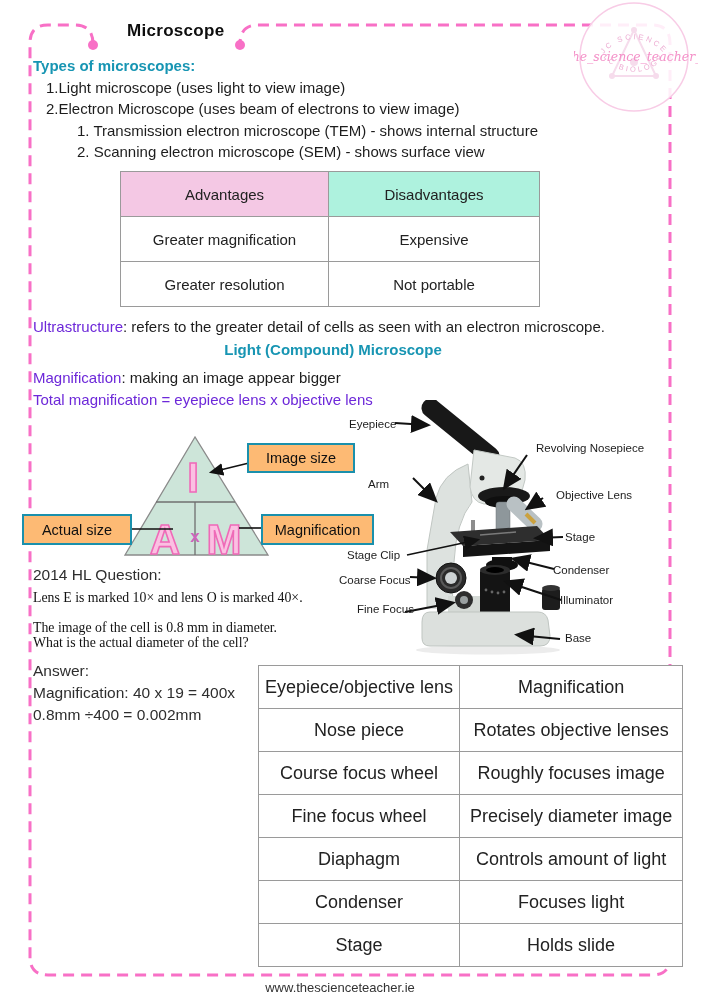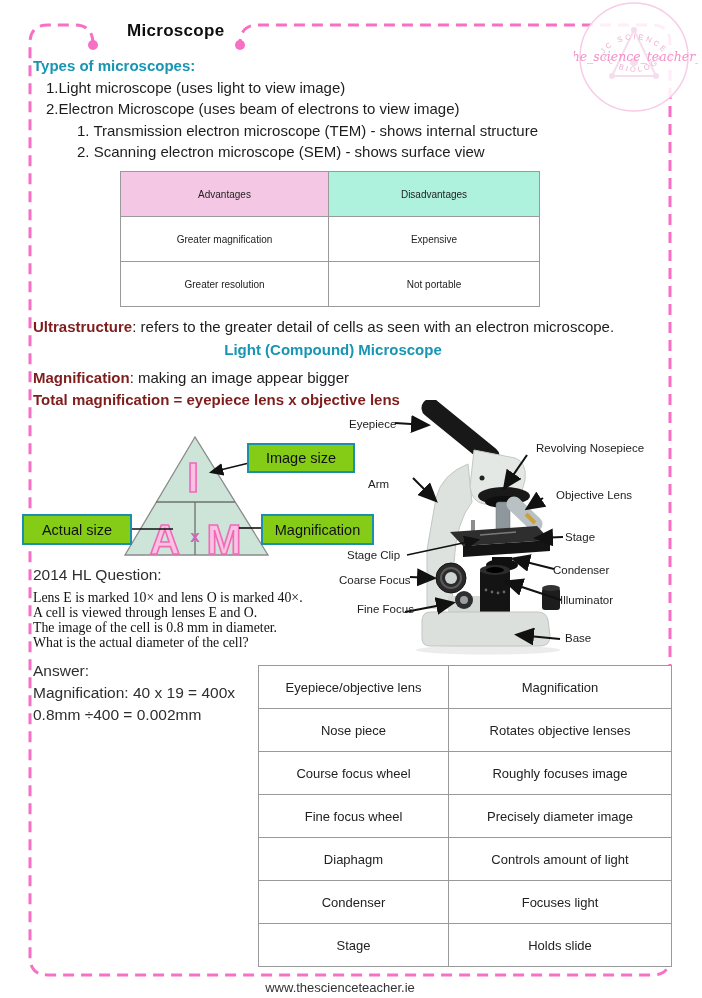--- a/index.html
+++ b/index.html
@@ -4,35 +4,35 @@
 <style>
   html,body{margin:0;padding:0;background:#fff;}
   #page{position:relative;width:702px;height:998px;background:#fff;overflow:hidden;
         font-family:"Liberation Sans",sans-serif;color:#1d1d1d;}
   .abs{position:absolute;white-space:nowrap;}
   svg{display:block;}
   
   .title{font-size:17px;font-weight:bold;letter-spacing:.3px;color:#0d0d0d;}
   
   .teal{color:#1795b3;font-weight:bold;}
-  .pink{color:#7f1d1d;font-weight:bold;}
+  .pink{color:#6d28d9;font-weight:normal;}
   .body-line{font-size:15px;color:#1d1d1d;}
   
   table{border-collapse:collapse;background:#fff;}
   td,th{border:1px solid #9a9a9a;text-align:center;vertical-align:middle;
-        font-size:10px;font-weight:normal;color:#222;padding:0 6px;}
+        font-size:15px;font-weight:normal;color:#222;padding:0 6px;}
   #adv-table th{height:44px;}
   #adv-table td{height:44px;}
   #adv-table .h-adv{background:#f4c8e4;}
   #adv-table .h-dis{background:#aef2de;}
   #adv-table col.c1{width:208px;} #adv-table col.c2{width:211px;}
-  #parts-table td{height:42px;font-size:13px;}
+  #parts-table td{height:42px;font-size:18px;}
   #parts-table col.c1{width:190px;} #parts-table col.c2{width:223px;}
   
-  .tri-box{position:absolute;background:#84cc16;border:2.5px solid #1a90ac;
+  .tri-box{position:absolute;background:#fdba74;border:2.5px solid #1a90ac;
            display:flex;align-items:center;justify-content:center;
            font-size:14.5px;color:#111;z-index:3;}
   
   .dlabel{position:absolute;font-size:11.5px;color:#1c1c1c;z-index:3;white-space:nowrap;}
   
   .serif{font-family:"Liberation Serif",serif;font-size:13.8px;line-height:15.4px;color:#111;}
   .ans{font-size:15.5px;color:#2e2e2e;}
   .footer{font-size:13px;color:#333;}
 </style>
 </head>
@@ -187,21 +187,20 @@
   <div class="dlabel" style="left:565px;top:531px;">Stage</div>
   <div class="dlabel" style="left:347px;top:549px;">Stage Clip</div>
   <div class="dlabel" style="left:339px;top:574px;">Coarse Focus</div>
   <div class="dlabel" style="left:553px;top:564px;">Condenser</div>
   <div class="dlabel" style="left:357px;top:603px;">Fine Focus</div>
   <div class="dlabel" style="left:560px;top:594px;">Illuminator</div>
   <div class="dlabel" style="left:565px;top:632px;">Base</div>
 
   <div class="abs ans" style="left:33px;top:566px;">2014 HL Question:</div>
   <div class="abs serif" style="left:33px;top:590px;">Lens E is marked 10× and lens O is marked 40×.</div>
-  <div class="abs serif" style="left:33px;top:605px;">A cell is viewed through lenses E and O.</div>
   <div class="abs serif" style="left:33px;top:620px;">The image of the cell is 0.8 mm in diameter.</div>
   <div class="abs serif" style="left:33px;top:635px;">What is the actual diameter of the cell?</div>
   <div class="abs ans" style="left:33px;top:662px;">Answer:</div>
   <div class="abs ans" style="left:33px;top:684px;">Magnification: 40 x 19 = 400x</div>
   <div class="abs ans" style="left:33px;top:706px;">0.8mm ÷400 = 0.002mm</div>
 
   <table id="parts-table" class="abs" style="left:258px;top:665px;">
     <colgroup>
         <col class="c1">
         <col class="c2">

